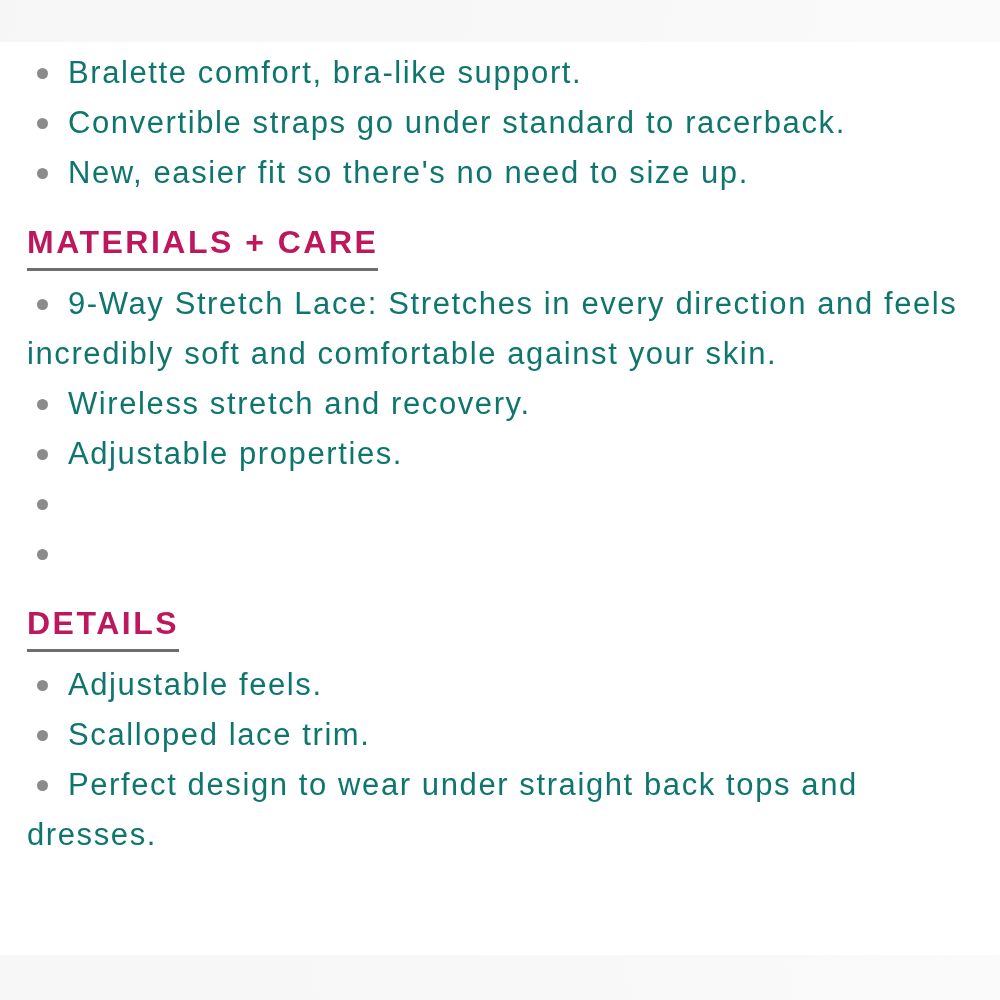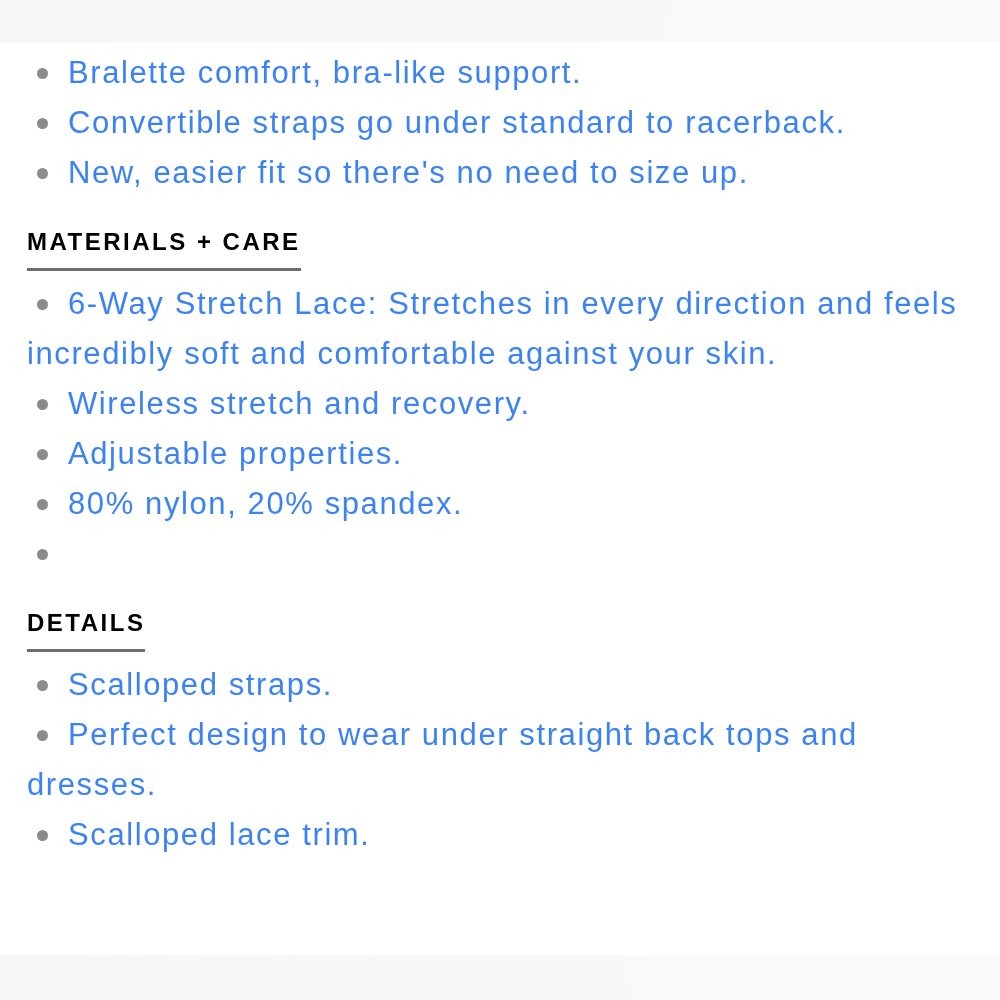--- a/index.html
+++ b/index.html
@@ -35,37 +35,37 @@
   .content {
     position: absolute;
     top: 42px;
     left: 0;
     width: 1000px;
     padding: 6px 27px 0 27px;
     box-sizing: border-box;
   }
   h2.section-heading {
     margin: 19px 0 8px 0;
-    font-size: 24px;
+    font-size: 32px;
     line-height: 50px;
     font-weight: bold;
     letter-spacing: 2.5px;
-    color: #000000;
+    color: #be185d;
   }
   h2.section-heading .underline {
     display: inline-block;
     border-bottom: 3px solid #6e6e6e;
     padding-bottom: 1px;
   }
   p.bullet-item {
     margin: 0;
     font-size: 31px;
     line-height: 50px;
     letter-spacing: 1.6px;
-    color: #3b82f6;
+    color: #0f766e;
     font-weight: normal;
   }
   span.dot {
     display: inline-block;
     width: 11px;
     height: 11px;
     border-radius: 50%;
     background: #8b8b8b;
     margin-left: 10px;
     margin-right: 20px;
@@ -75,24 +75,24 @@
 </head>
 <body>
 
 <div class="page">
   <div class="band band-top"></div>
   <div class="content">
       <p class="bullet-item"><span class="dot"></span><span>Bralette comfort, bra-like support.</span></p>
       <p class="bullet-item"><span class="dot"></span><span>Convertible straps go under standard to racerback.</span></p>
       <p class="bullet-item"><span class="dot"></span><span>New, easier fit so there's no need to size up.</span></p>
       <h2 class="section-heading"><span class="underline">MATERIALS + CARE</span></h2>
-      <p class="bullet-item"><span class="dot"></span><span>6-Way Stretch Lace: Stretches in every direction and feels incredibly soft and comfortable against your skin.</span></p>
+      <p class="bullet-item"><span class="dot"></span><span>9-Way Stretch Lace: Stretches in every direction and feels incredibly soft and comfortable against your skin.</span></p>
       <p class="bullet-item"><span class="dot"></span><span>Wireless stretch and recovery.</span></p>
       <p class="bullet-item"><span class="dot"></span><span>Adjustable properties.</span></p>
-      <p class="bullet-item"><span class="dot"></span><span>80% nylon, 20% spandex.</span></p>
+      <p class="bullet-item"><span class="dot"></span></p>
       <p class="bullet-item"><span class="dot"></span></p>
       <h2 class="section-heading"><span class="underline">DETAILS</span></h2>
-      <p class="bullet-item"><span class="dot"></span><span>Scalloped straps.</span></p>
+      <p class="bullet-item"><span class="dot"></span><span>Adjustable feels.</span></p>
+      <p class="bullet-item"><span class="dot"></span><span>Scalloped lace trim.</span></p>
       <p class="bullet-item"><span class="dot"></span><span>Perfect design to wear under straight back tops and dresses.</span></p>
-      <p class="bullet-item"><span class="dot"></span><span>Scalloped lace trim.</span></p>
     </div>
   <div class="band band-bottom"></div>
 </div>
 
 </body></html>

